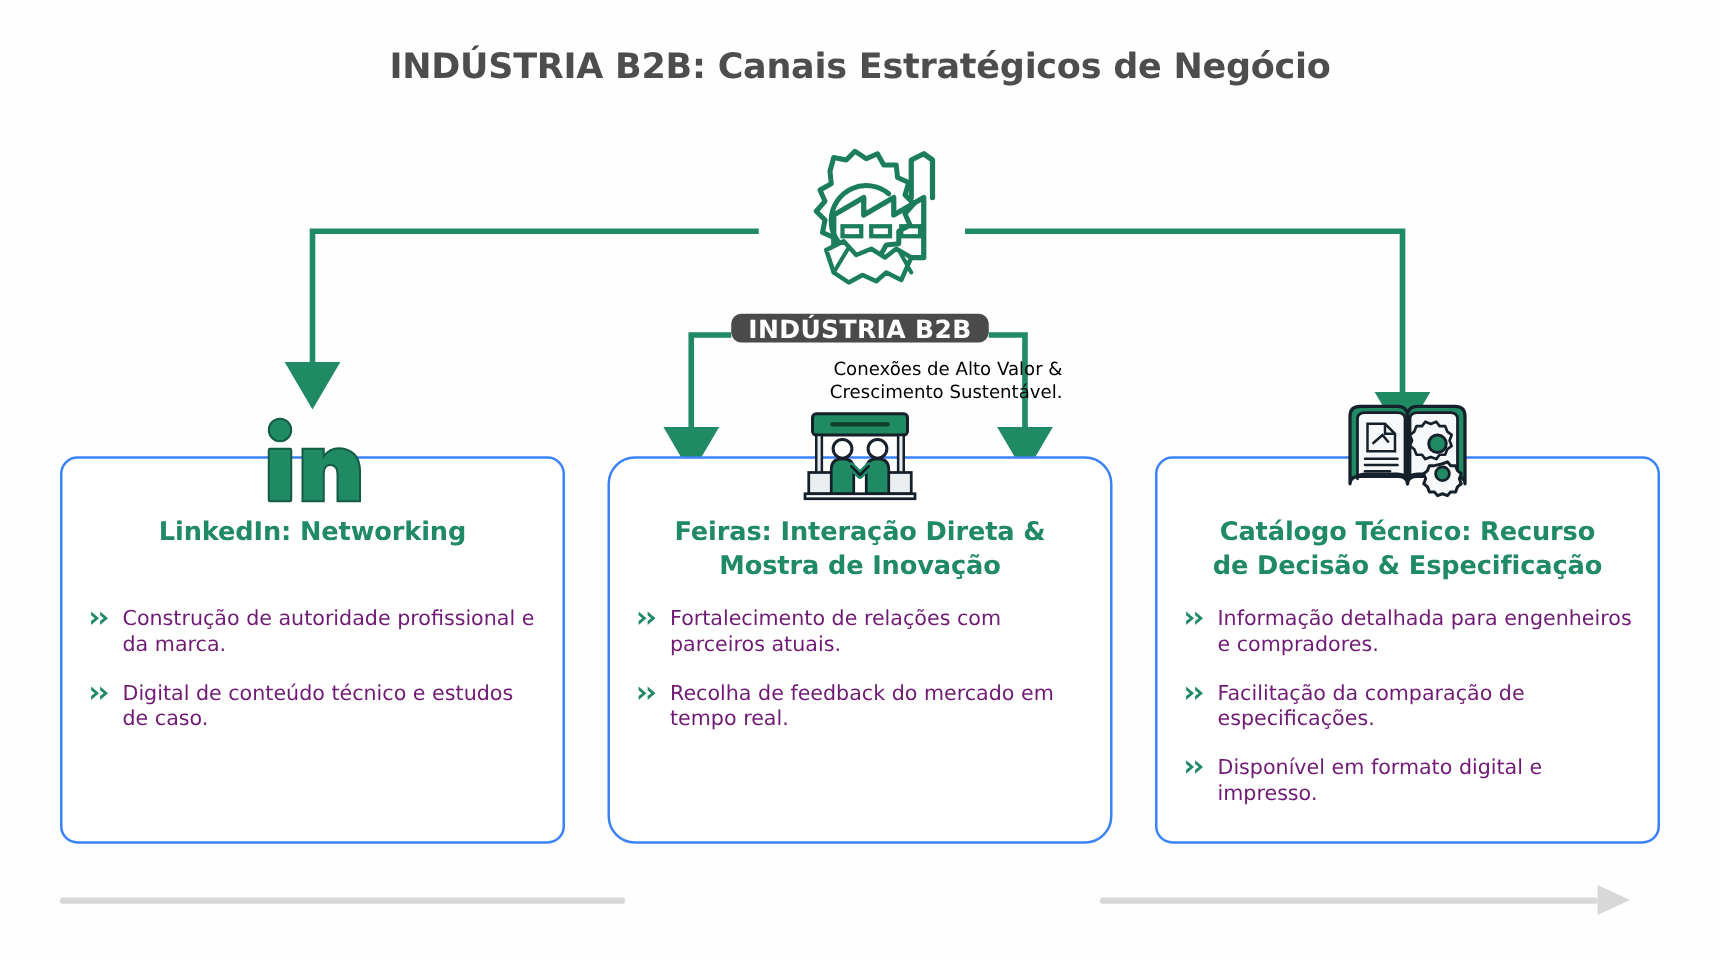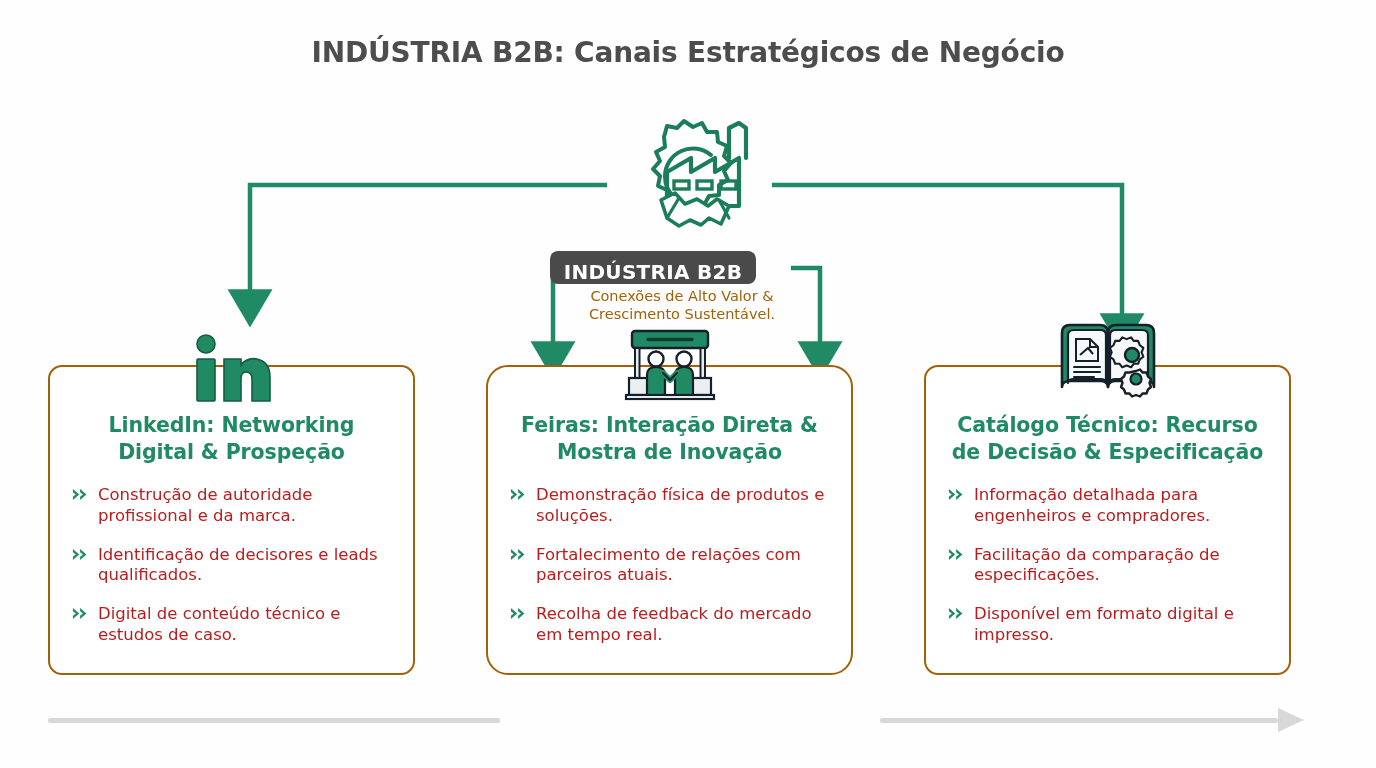--- a/index.html
+++ b/index.html
@@ -53,56 +53,56 @@
     position: absolute;
     left: 605px;
     top: 114px;
     width: 170px;
     height: 125px;
   }
 
   
   .badge {
     position: absolute;
-    left: 550px;
+    left: 585px;
     top: 251px;
     width: 206px;
-    height: 33px;
+    height: 23px;
     background: #4a4a4a;
     border-radius: 8px;
     display: flex;
-    align-items: flex-end;
+    align-items: center;
     justify-content: center;
     box-sizing: border-box;
   }
   .badge-label {
     color: #ffffff;
     font-size: 20px;
     font-weight: bold;
     letter-spacing: 0.3px;
     white-space: nowrap;
   }
   .badge-sub {
     position: absolute;
-    left: 532px;
+    left: 550px;
     top: 288px;
     width: 300px;
-    text-align: center;
+    text-align: right;
     font-size: 14.5px;
-    color: #a16207;
+    color: #000000;
     line-height: 1.22;
   }
 
   
   .card {
     position: absolute;
     top: 365px;
-    width: 367px;
+    width: 404px;
     height: 310px;
-    border: 2px solid #a16207;
+    border: 2px solid #3b82f6;
     border-radius: 14px;
     background: #ffffff;
     box-sizing: border-box;
   }
   #card-0 { left: 48px; }
   #card-1 { left: 486px; border-radius: 22px; }
   #card-2 { left: 924px; }
 
   .card-title {
     position: absolute;
@@ -134,21 +134,21 @@
     padding-top: 3px;
     color: #1f8a63;
     font-size: 17px;
     font-weight: bold;
     line-height: 1;
   }
   .bullet-icon svg { display: block; }
   .bullet-text {
     flex: 1 1 auto;
     font-size: 16.5px;
-    color: #b91c1c;
+    color: #701a75;
     line-height: 1.26;
   }
 
   
   .card-icon {
     position: absolute;
     top: -38px;
     left: 50%;
     transform: translateX(-50%);
   }
@@ -258,44 +258,32 @@
         <g fill="#1f8a63" stroke="#145c42" stroke-width="1.6">
           <circle cx="20" cy="13" r="9"></circle>
           <rect x="11" y="28" width="18" height="42" rx="1"></rect>
           <path d="M38,28 h17 v6 q6,-8 16,-6 q13,3 13,18 v24 h-18 v-22
                    q0,-7 -6,-7 q-5,0 -5,7 v22 h-17 Z"></path>
         </g>
       </svg>
     </div>
     <div class="card-title">
       <div>LinkedIn: Networking</div>
-      <div>Digital &amp; Prospeção</div>
     </div>
     <div class="bullets">
       <div class="bullet">
         <span class="bullet-icon">
           <svg viewBox="0 0 20 14" width="18" height="13">
               <g fill="#1f8a63">
             <path d="M1,1 L8,7 L1,13 L1,9.5 L4.2,7 L1,4.5 Z"></path>
             <path d="M9,1 L16,7 L9,13 L9,9.5 L12.2,7 L9,4.5 Z"></path>
           </g>
             </svg>
         </span>
         <span class="bullet-text">Construção de autoridade profissional e da marca.</span>
-      </div>
-      <div class="bullet">
-        <span class="bullet-icon">
-          <svg viewBox="0 0 20 14" width="18" height="13">
-              <g fill="#1f8a63">
-            <path d="M1,1 L8,7 L1,13 L1,9.5 L4.2,7 L1,4.5 Z"></path>
-            <path d="M9,1 L16,7 L9,13 L9,9.5 L12.2,7 L9,4.5 Z"></path>
-          </g>
-            </svg>
-        </span>
-        <span class="bullet-text">Identificação de decisores e leads qualificados.</span>
       </div>
       <div class="bullet">
         <span class="bullet-icon">
           <svg viewBox="0 0 20 14" width="18" height="13">
               <g fill="#1f8a63">
             <path d="M1,1 L8,7 L1,13 L1,9.5 L4.2,7 L1,4.5 Z"></path>
             <path d="M9,1 L16,7 L9,13 L9,9.5 L12.2,7 L9,4.5 Z"></path>
           </g>
             </svg>
         </span>
@@ -326,31 +314,20 @@
         <path d="M41,46 L48,53 L55,46" fill="none" stroke="#16202a" stroke-width="2" stroke-linecap="round" stroke-linejoin="round"></path>
 
         <rect x="4" y="68" width="88" height="4" fill="#ffffff" stroke="#16202a" stroke-width="2.2"></rect>
       </svg>
     </div>
     <div class="card-title">
       <div>Feiras: Interação Direta &amp;</div>
       <div>Mostra de Inovação</div>
     </div>
     <div class="bullets">
-      <div class="bullet">
-        <span class="bullet-icon">
-          <svg viewBox="0 0 20 14" width="18" height="13">
-              <g fill="#1f8a63">
-            <path d="M1,1 L8,7 L1,13 L1,9.5 L4.2,7 L1,4.5 Z"></path>
-            <path d="M9,1 L16,7 L9,13 L9,9.5 L12.2,7 L9,4.5 Z"></path>
-          </g>
-            </svg>
-        </span>
-        <span class="bullet-text">Demonstração física de produtos e soluções.</span>
-      </div>
       <div class="bullet">
         <span class="bullet-icon">
           <svg viewBox="0 0 20 14" width="18" height="13">
               <g fill="#1f8a63">
             <path d="M1,1 L8,7 L1,13 L1,9.5 L4.2,7 L1,4.5 Z"></path>
             <path d="M9,1 L16,7 L9,13 L9,9.5 L12.2,7 L9,4.5 Z"></path>
           </g>
             </svg>
         </span>
         <span class="bullet-text">Fortalecimento de relações com parceiros atuais.</span>

